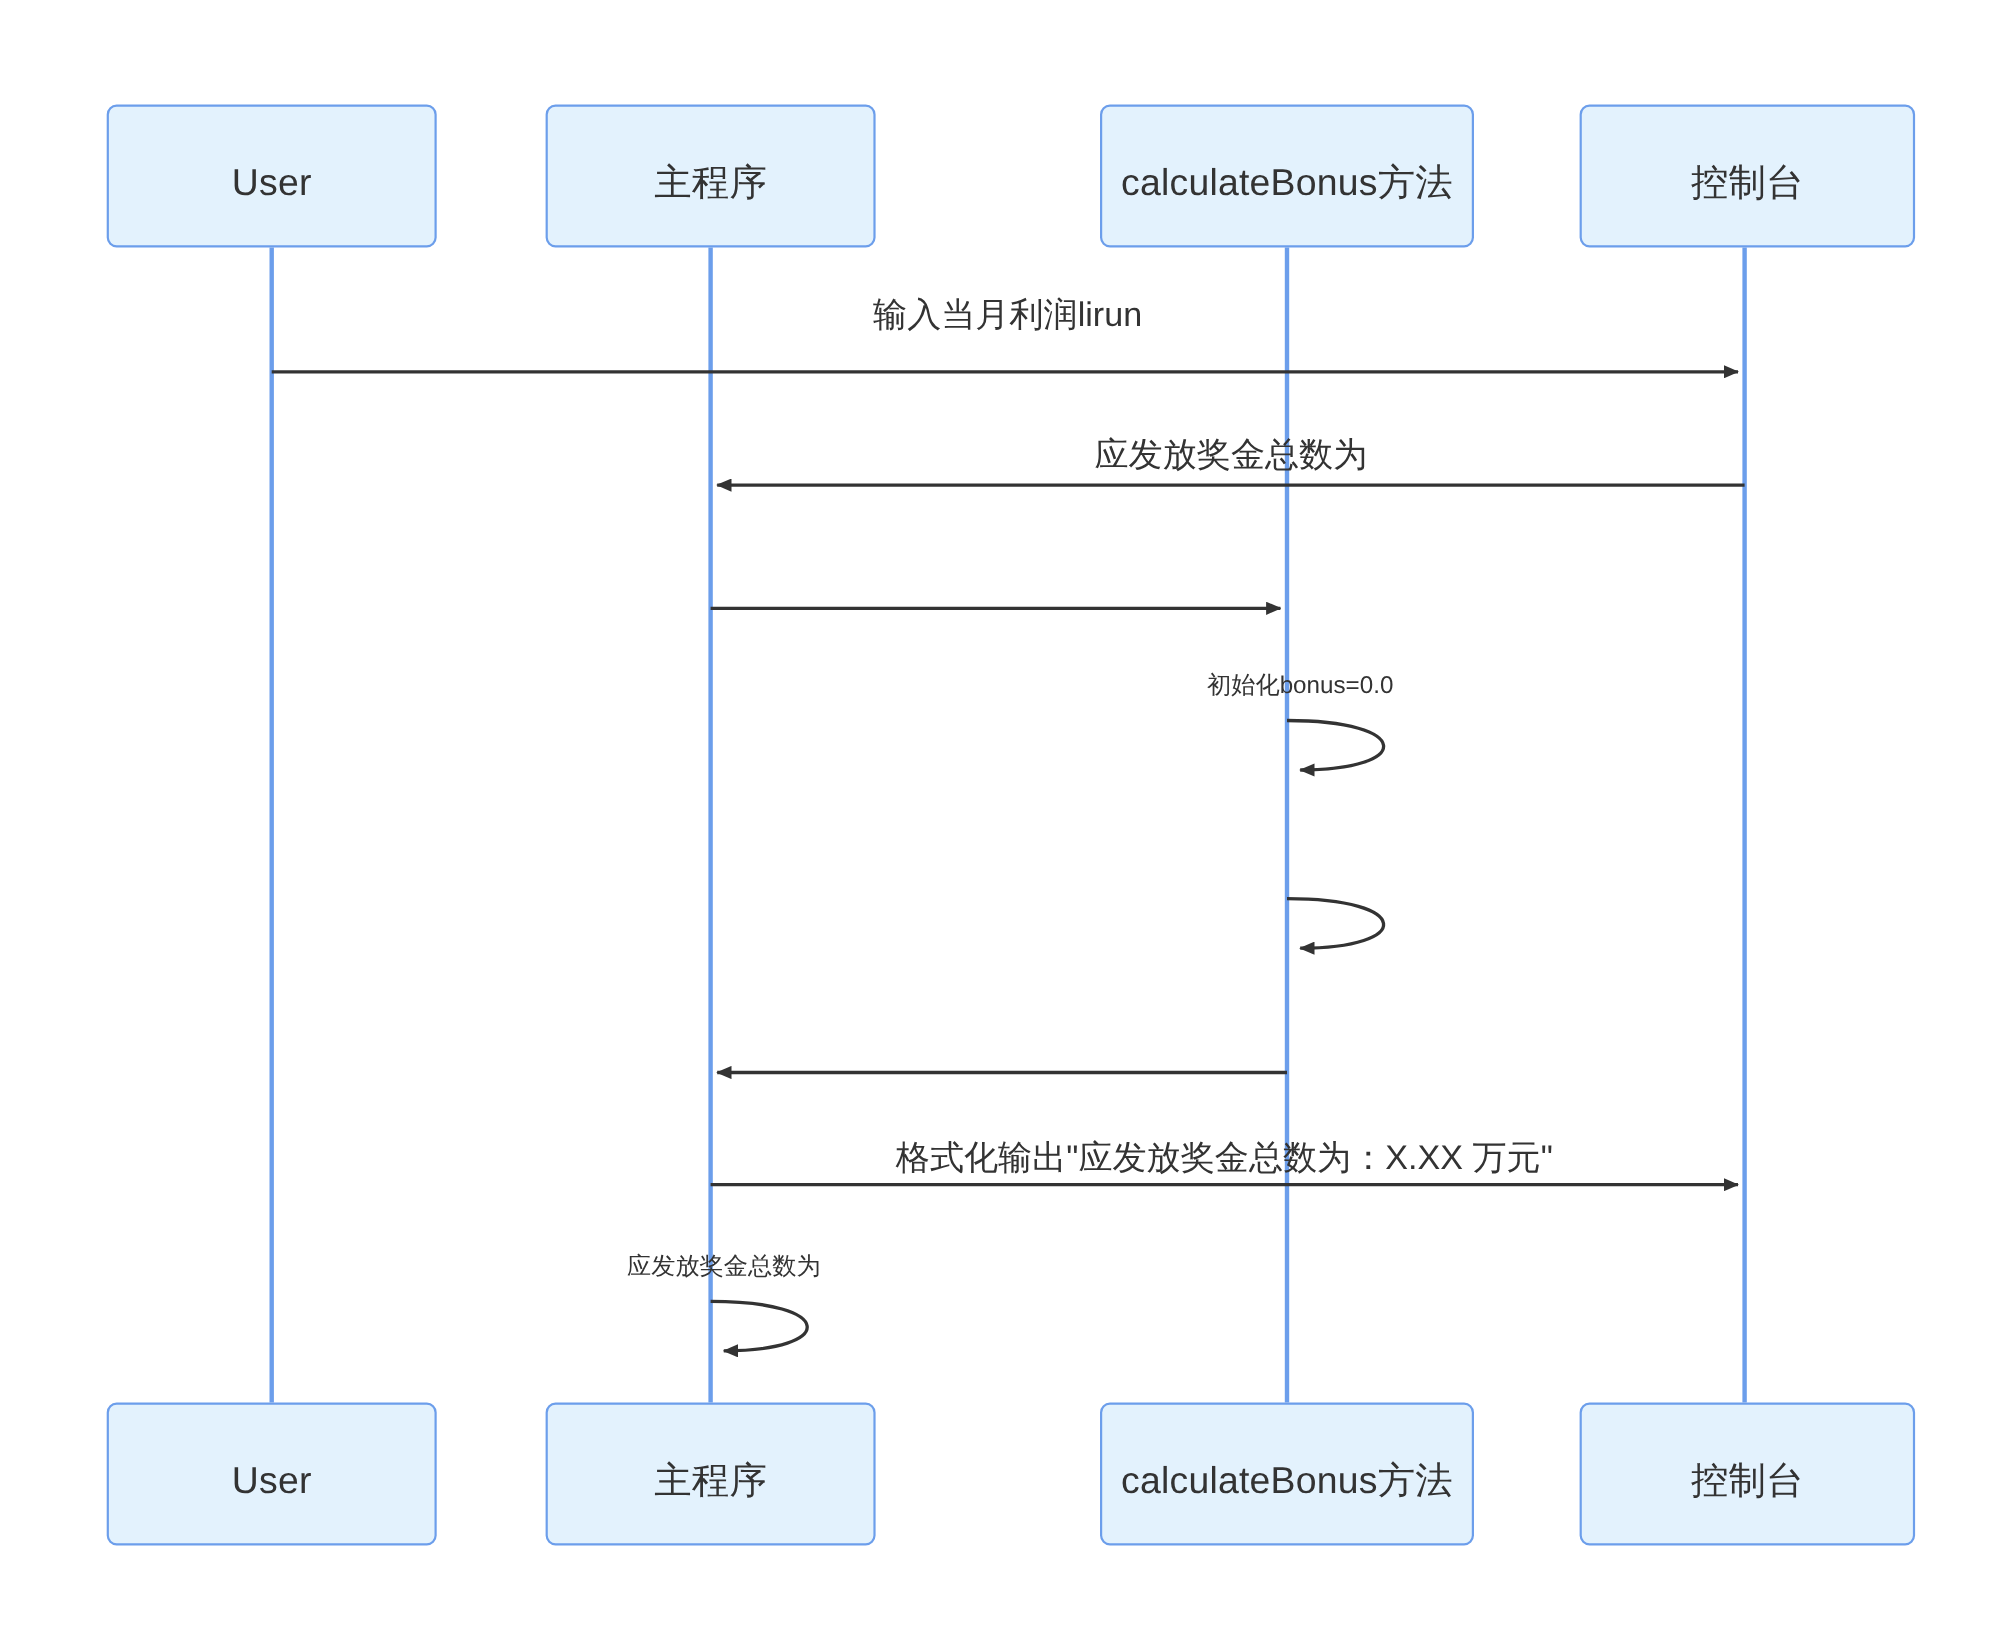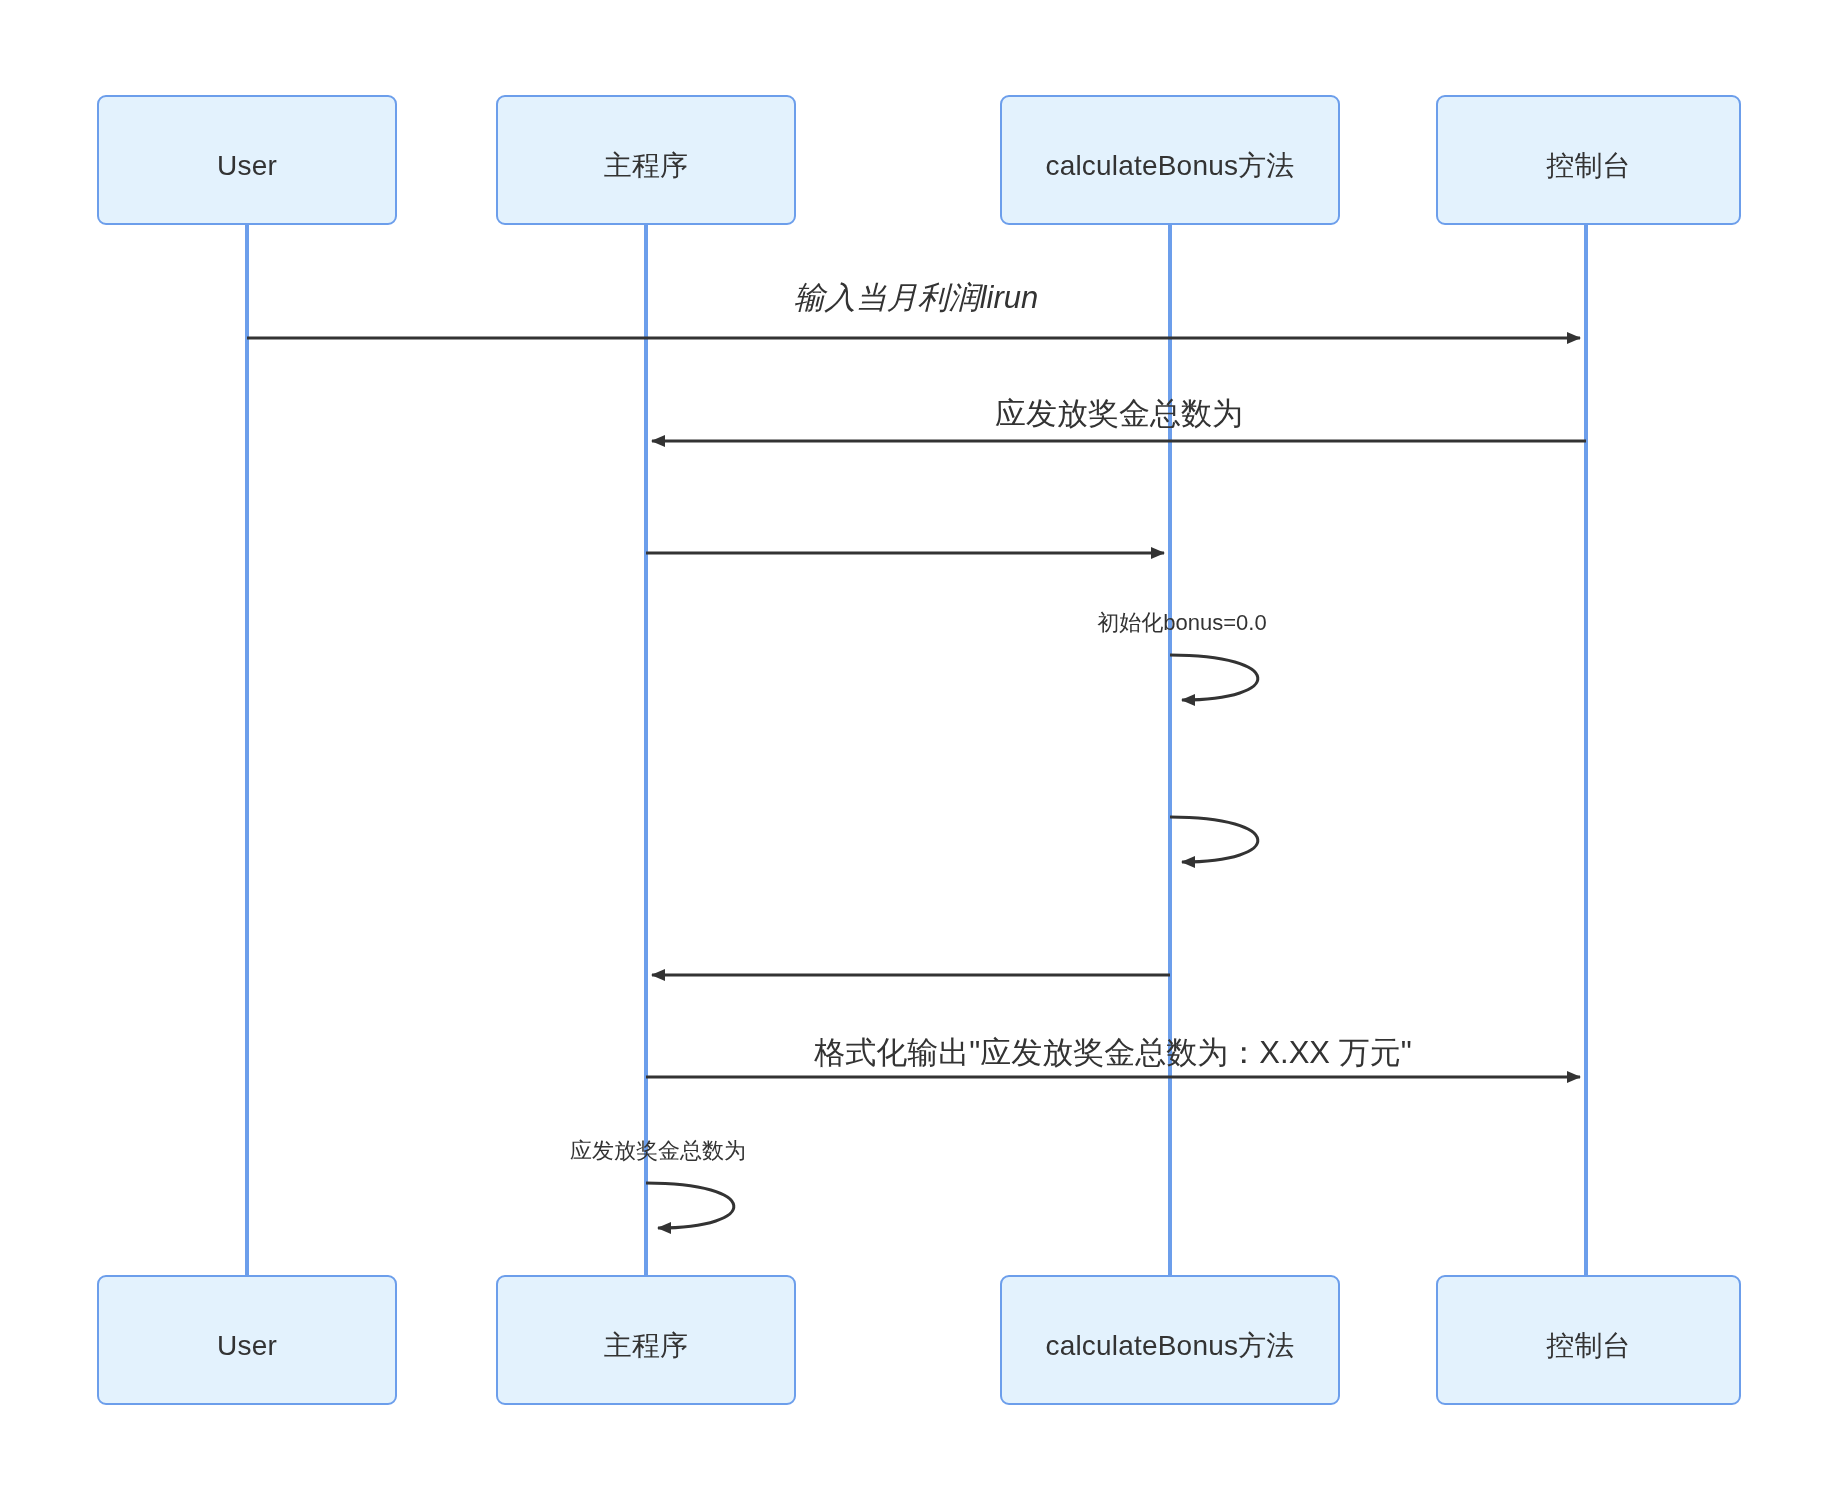--- a/index.html
+++ b/index.html
@@ -1,20 +1,20 @@
 <!DOCTYPE html>
 <html><head>
 <meta charset="utf-8">
 <style>
   html,body{margin:0;padding:0;background:#ffffff;}
   body{font-family:"Liberation Sans","DejaVu Sans",sans-serif;}
   #stage{position:relative;width:1832px;height:1496px;background:#ffffff;overflow:hidden;}
   .actor-box{position:absolute;box-sizing:border-box;background:#e3f2fd;border:2px solid #6c9eeb;
              border-radius:9px;display:flex;align-items:center;justify-content:center;}
-  .actor-label{font-size:28px;color:#333333;white-space:nowrap;letter-spacing:.2px;margin-top:12px;}
+  .actor-label{font-size:34px;color:#333333;white-space:nowrap;letter-spacing:.2px;margin-top:12px;}
   .lifeline{position:absolute;width:4px;background:#6c9eeb;}
   .msg-label{position:absolute;font-size:31px;color:#333333;white-space:nowrap;transform:translateX(-50%);}
   .selfloop-label{position:absolute;font-size:22px;color:#333333;white-space:nowrap;transform:translateX(-50%);}
   svg.overlay{position:absolute;left:0;top:0;width:1832px;height:1496px;pointer-events:none;}
 </style>
 </head>
 <body>
 
 <div id="stage">
 
@@ -66,19 +66,19 @@
     <path d="M1170,655 C1285,655 1285,700 1182,700" fill="none" stroke="#333333" stroke-width="3" marker-end="url(#ahead-l)"></path>
 
     <path d="M1170,817 C1285,817 1285,862 1182,862" fill="none" stroke="#333333" stroke-width="3" marker-end="url(#ahead-l)"></path>
 
     <line x1="1170" y1="975" x2="652" y2="975" stroke="#333333" stroke-width="3" marker-end="url(#ahead-l)"></line>
     <line x1="646" y1="1077" x2="1580" y2="1077" stroke="#333333" stroke-width="3" marker-end="url(#ahead-r)"></line>
 
     <path d="M646,1183 C761,1183 761,1228 658,1228" fill="none" stroke="#333333" stroke-width="3" marker-end="url(#ahead-l)"></path>
   </svg>
 
-  <div class="msg-label" style="left:916px;top:277px;font-style:italic;">输入当月利润lirun</div>
+  <div class="msg-label" style="left:916px;top:265px;">输入当月利润lirun</div>
   <div class="msg-label" style="left:1119px;top:393px;">应发放奖金总数为</div>
   <div class="selfloop-label" style="left:1182px;top:608px;">初始化bonus=0.0</div>
   <div class="msg-label" style="left:1113px;top:1032px;">格式化输出"应发放奖金总数为：X.XX 万元"</div>
   <div class="selfloop-label" style="left:658px;top:1136px;">应发放奖金总数为</div>
 
 </div>
 
 </body></html>

